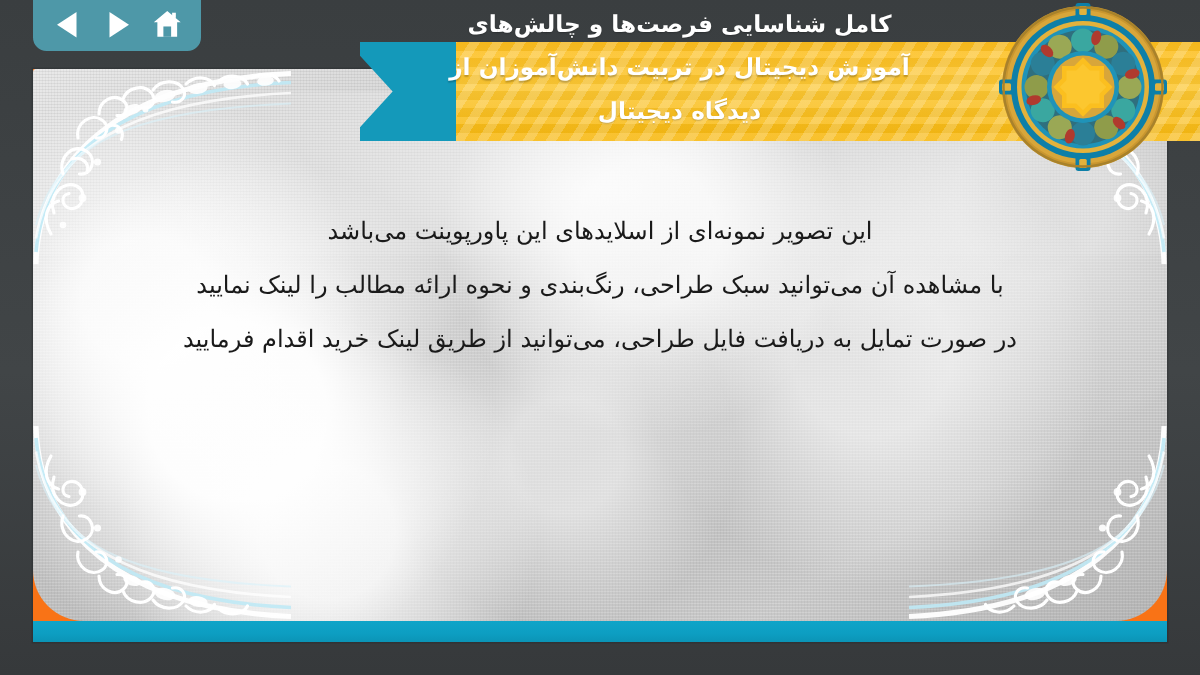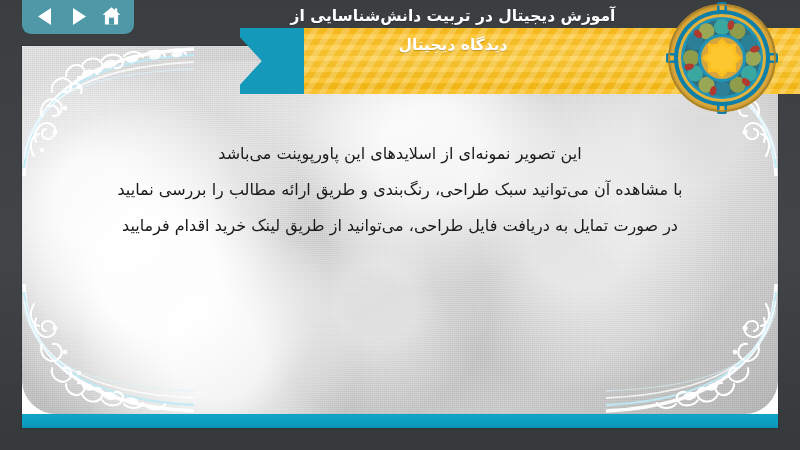--- a/index.html
+++ b/index.html
@@ -52,21 +52,21 @@
   }
   .navbtn svg { display: block; }
 
   
   #slide {
     position: absolute;
     left: 22px;
     top: 46px;
     width: 756px;
     height: 382px;
-    background: #ffffff;
+    background: #f97316;
     overflow: hidden;
     z-index: 10;
     box-shadow: 0 0 0 1px rgba(0,0,0,.12);
   }
 
   
   #inner-panel {
     position: absolute;
     left: 0;
     top: 0;
@@ -358,34 +358,35 @@
           <ellipse cx="88" cy="18" rx="7" ry="4" transform="rotate(-12 88 18)"></ellipse>
           <ellipse cx="66" cy="27" rx="6" ry="3.4" transform="rotate(-18 66 27)"></ellipse>
           <circle cx="33" cy="86" r="2.6"></circle>
           <circle cx="43" cy="62" r="2.4"></circle>
         </g>
       </svg>
     </div>
 
     <div id="body-text">
       <span class="bline">این تصویر نمونه‌ای از اسلایدهای این پاورپوینت می‌باشد</span>
-      <span class="bline">با مشاهده آن می‌توانید سبک طراحی، رنگ‌بندی و طریق ارائه مطالب را بررسی نمایید</span>
+      <span class="bline">با مشاهده آن می‌توانید سبک طراحی، رنگ‌بندی و نحوه ارائه مطالب را لینک نمایید</span>
       <span class="bline">در صورت تمایل به دریافت فایل طراحی، می‌توانید از طریق لینک خرید اقدام فرمایید</span>
     </div>
 
     <div id="bottom-strip"></div>
   </div>
 
   <div id="title-banner">
 
     <div id="banner-gold"></div>
     <div id="banner-notch"></div>
 
     <div id="title-text">
-      <span class="tline">آموزش دیجیتال در تربیت دانش‌شناسایی از</span>
+      <span class="tline">کامل شناسایی فرصت‌ها و چالش‌های</span>
+      <span class="tline">آموزش دیجیتال در تربیت دانش‌آموزان از</span>
       <span class="tline">دیدگاه دیجیتال</span>
     </div>
 
     <div id="medallion">
       <svg width="112" height="112" viewBox="0 0 112 112" aria-hidden="true">
         <circle cx="56" cy="56" r="54" fill="#c9962f"></circle>
         <circle cx="56" cy="56" r="51" fill="#d8a63a"></circle>
         <circle cx="56" cy="56" r="48" fill="#0d7fa8"></circle>
         <circle cx="56" cy="56" r="44" fill="#e3b23c"></circle>
         <circle cx="56" cy="56" r="41" fill="#1f93b8"></circle>

